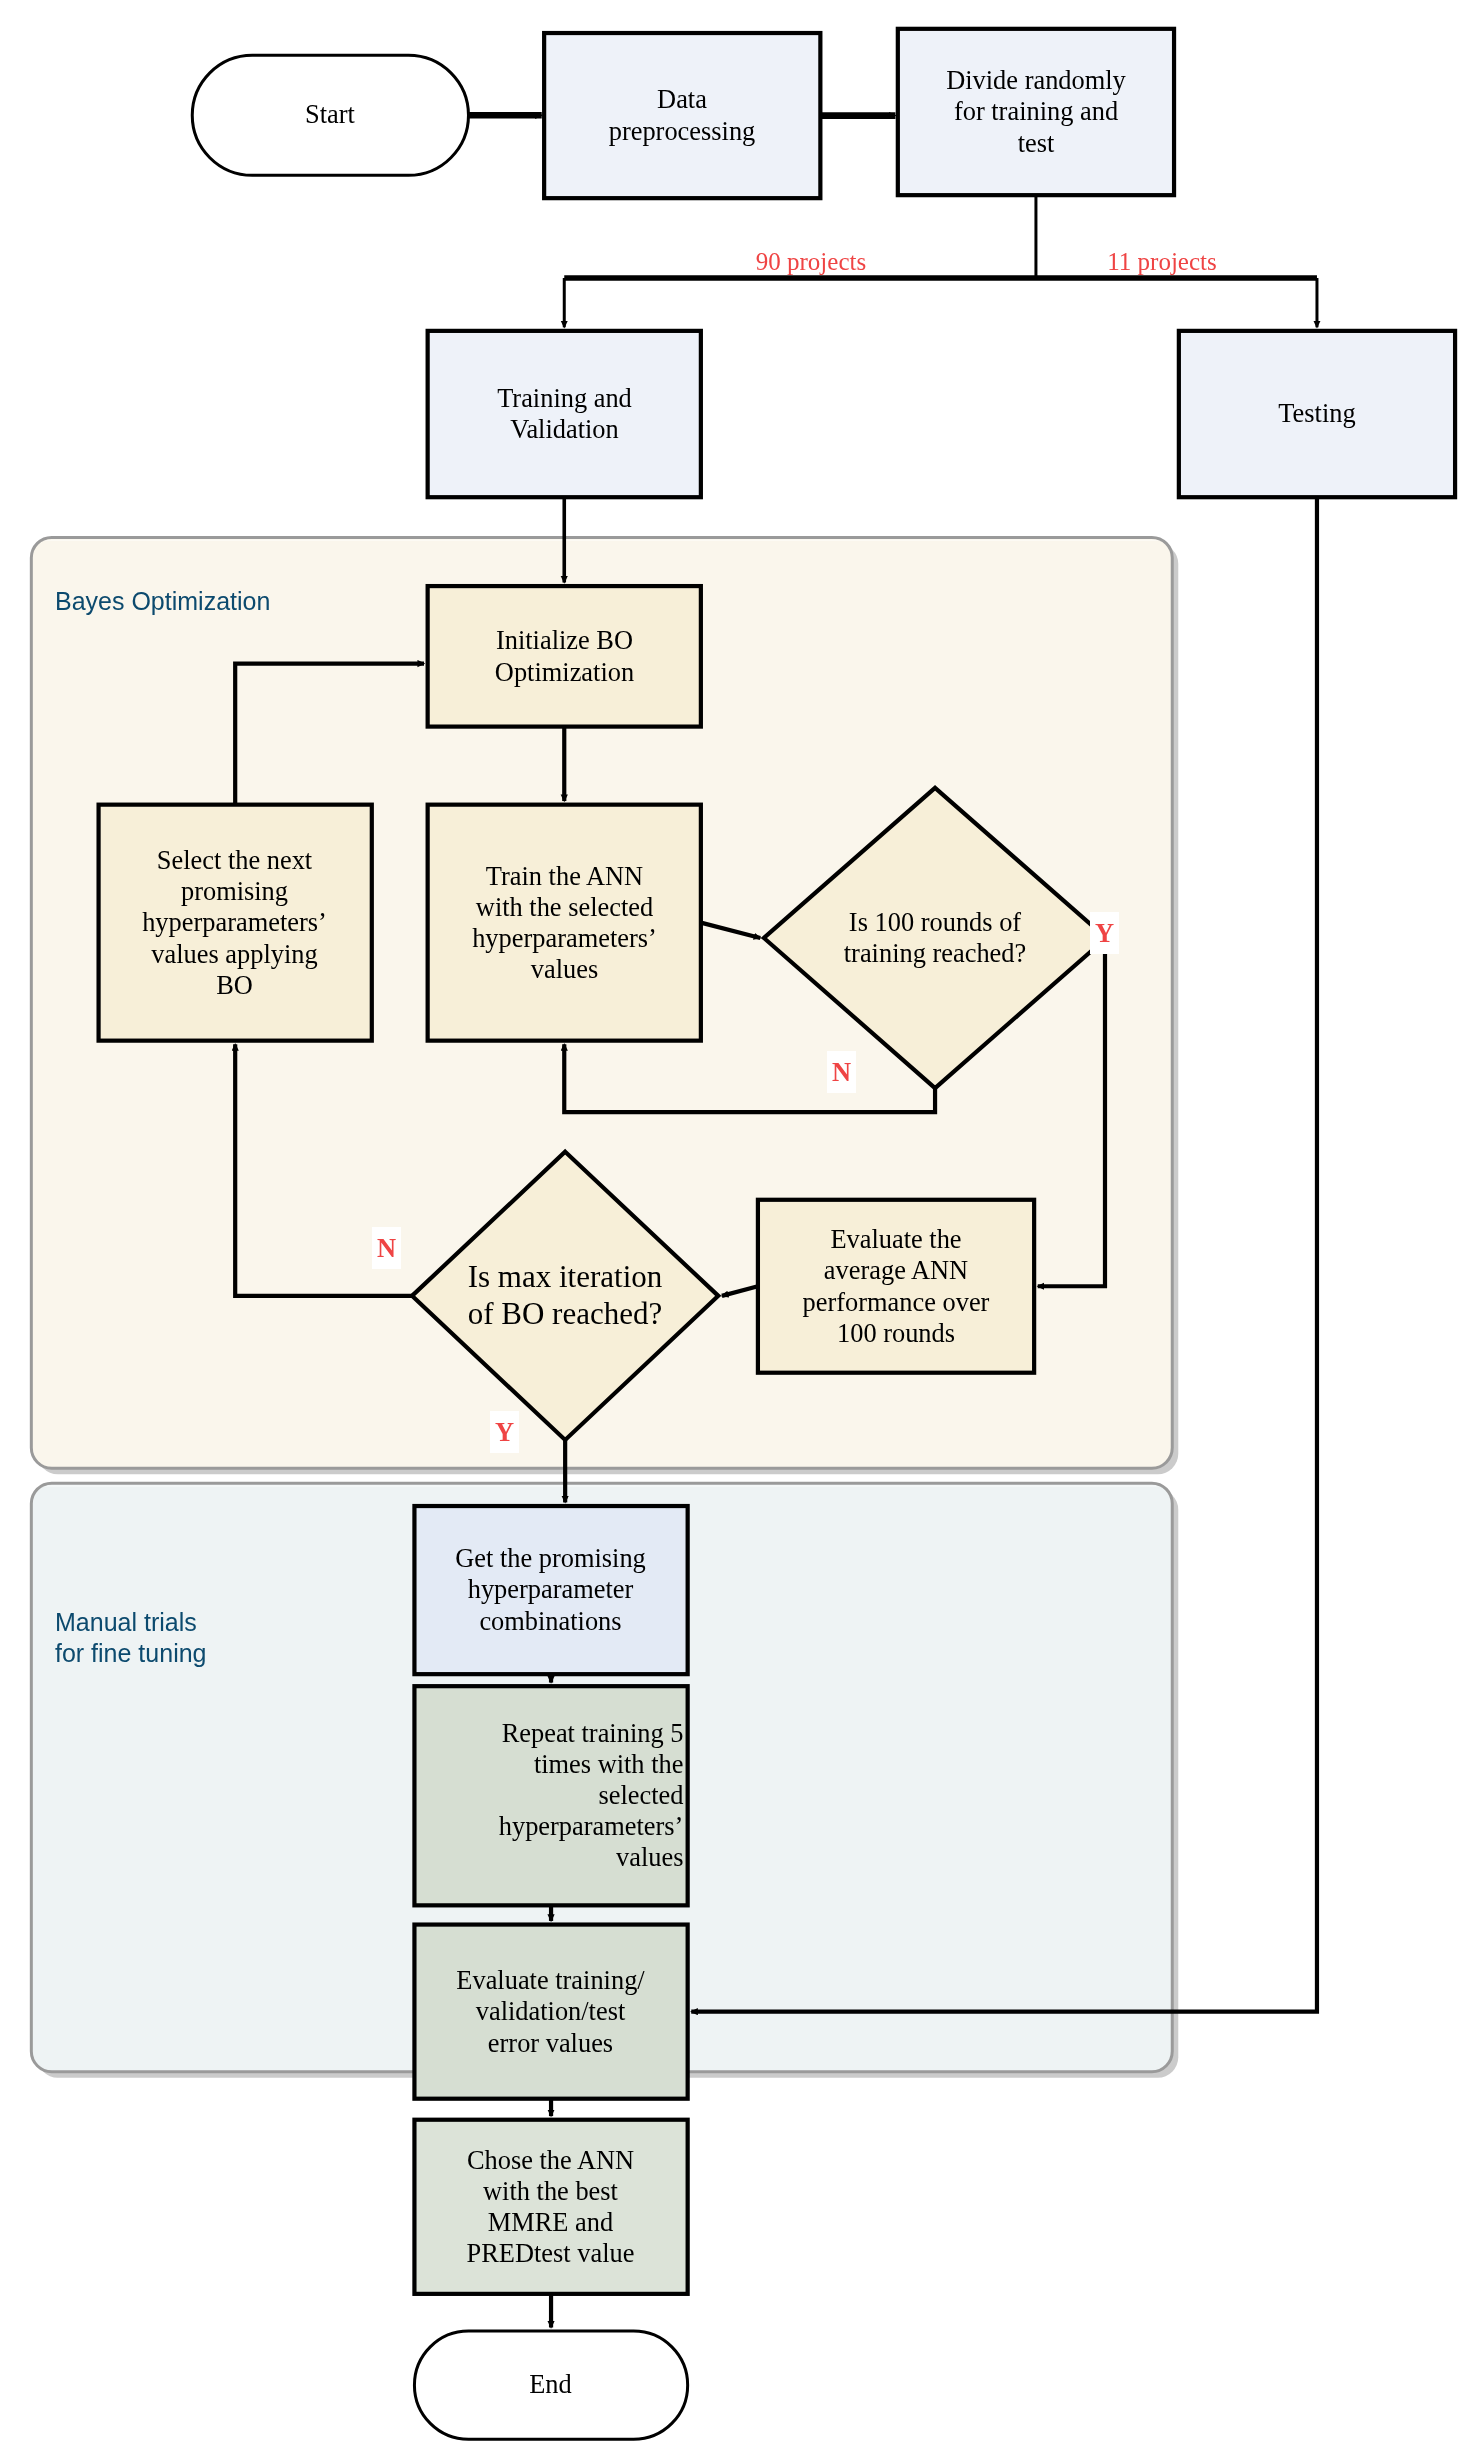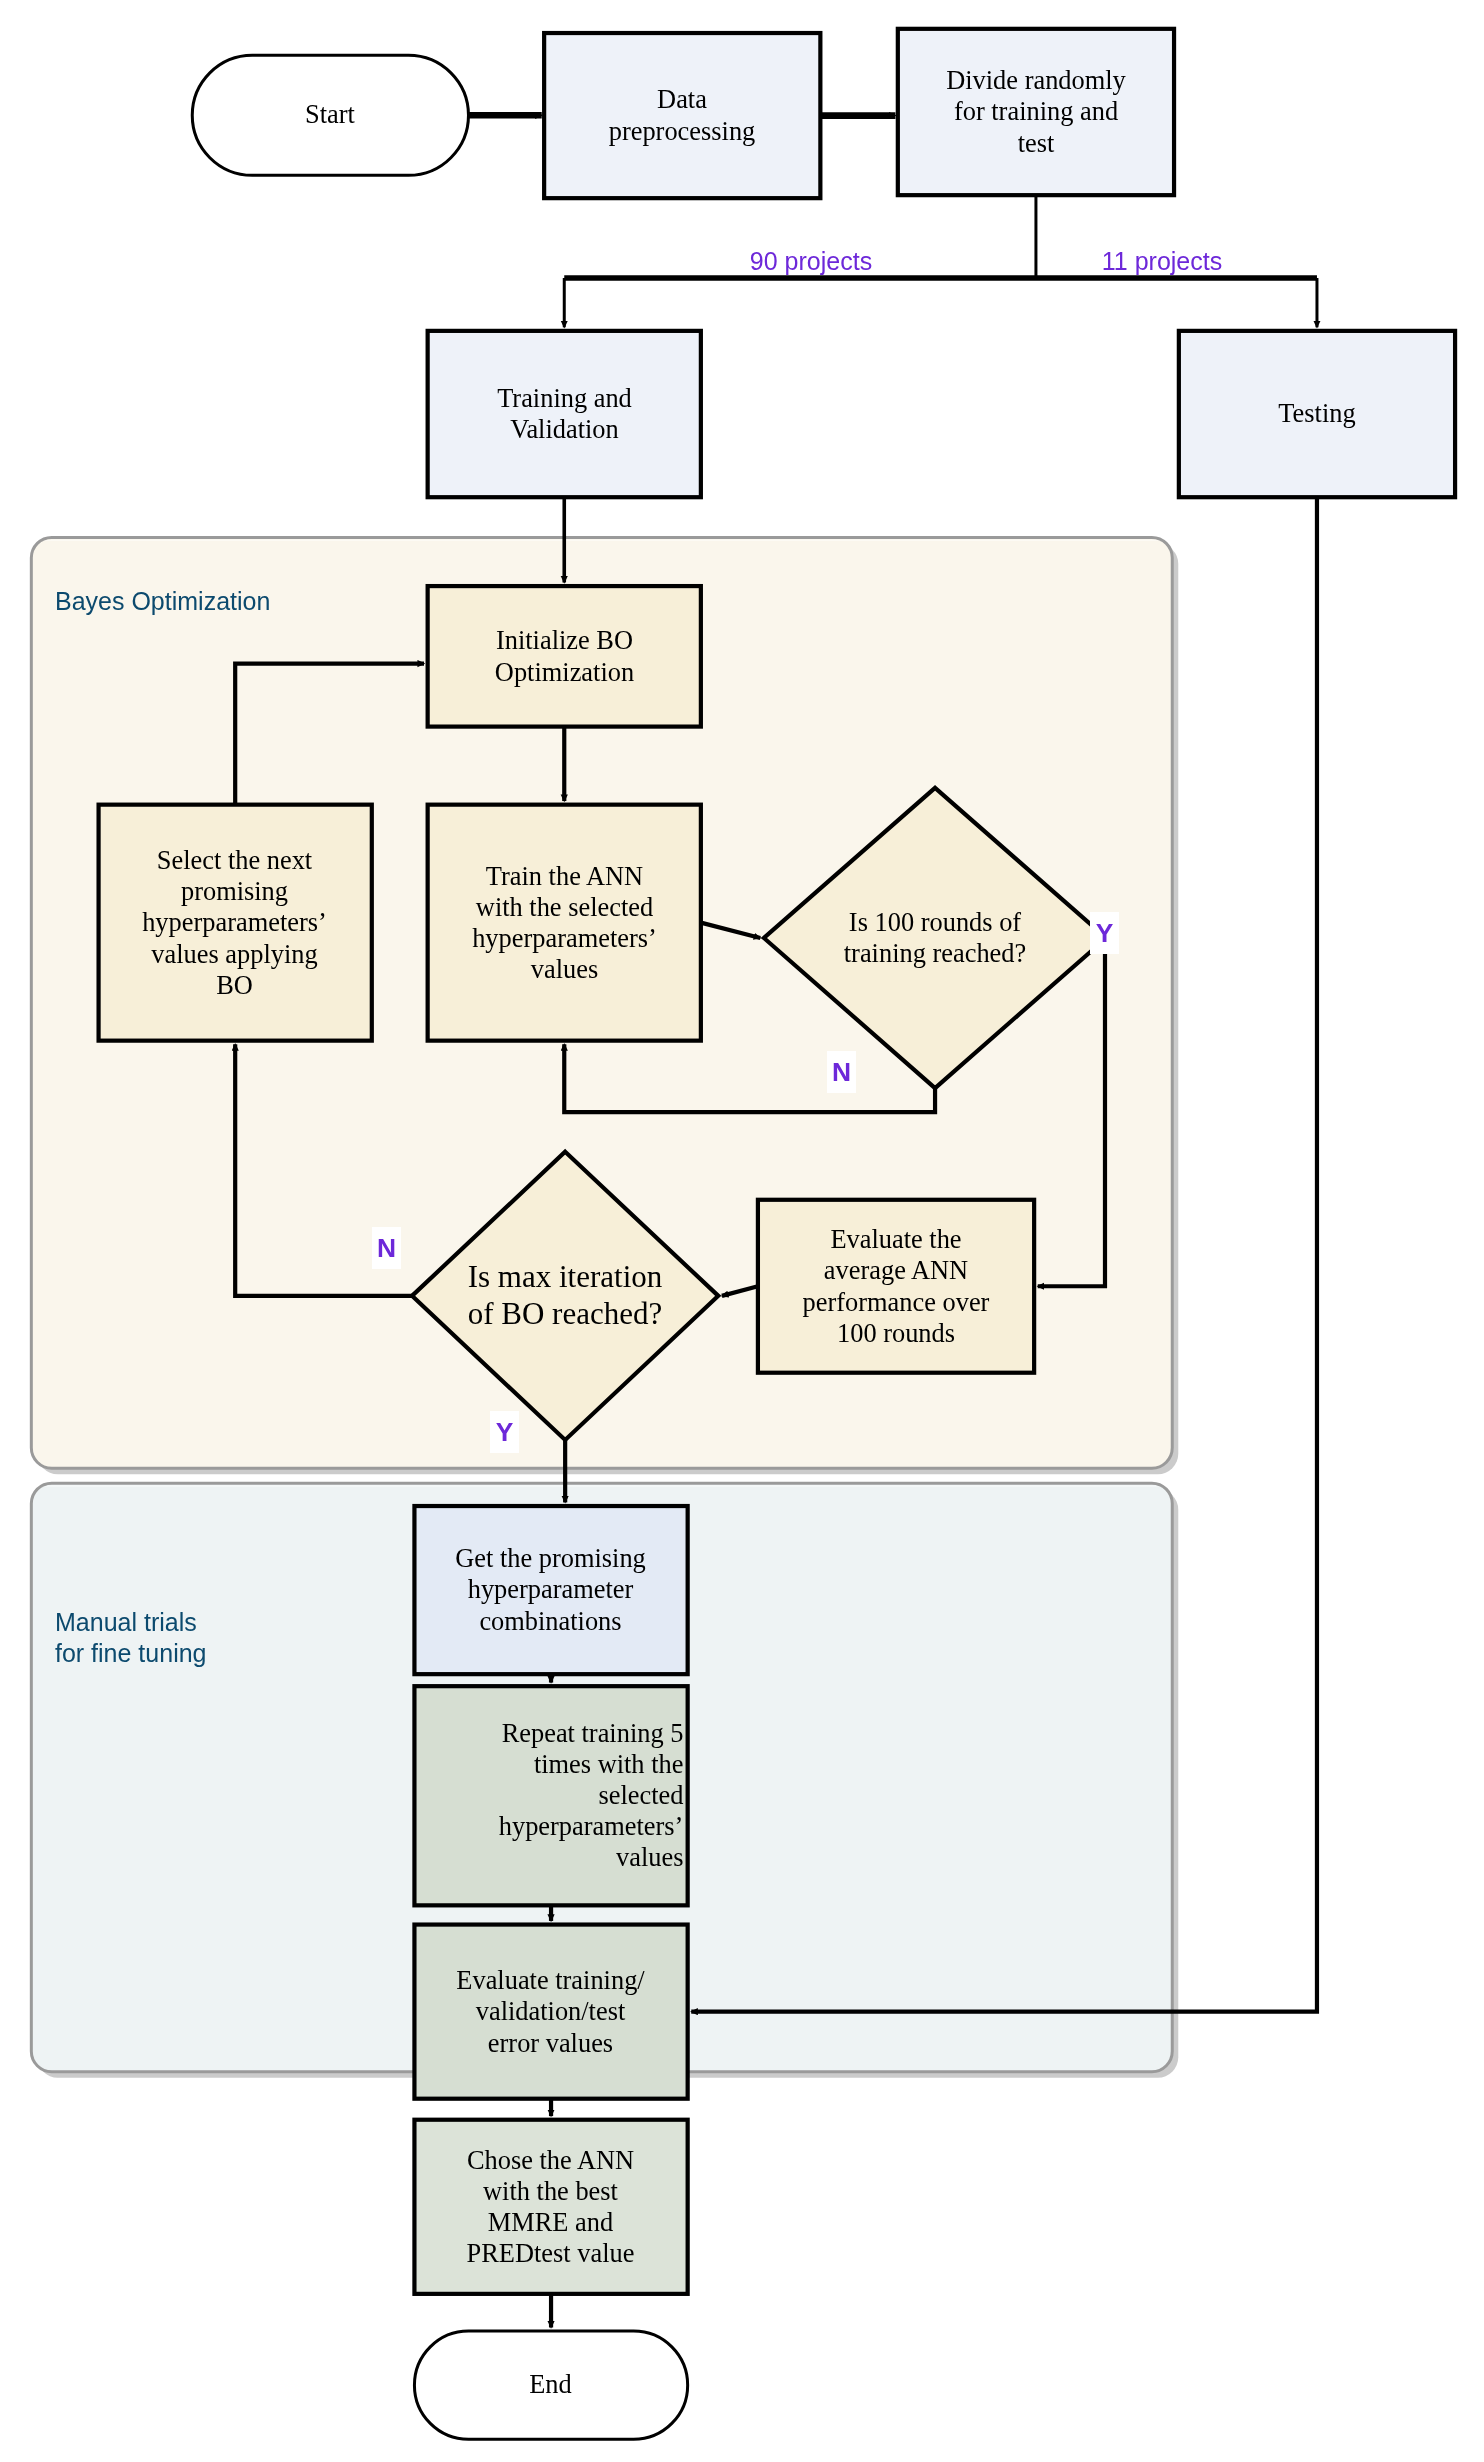--- a/index.html
+++ b/index.html
@@ -12,21 +12,21 @@
     font-family:"Liberation Serif", serif;
     pointer-events:none;
   }
   .nodeText span{display:block;width:100%;padding:0 3.6px;box-sizing:border-box;}
   .grpLabel{
     position:absolute;font-family:"Liberation Sans", sans-serif;
     color:#0c4a6e;text-align:left;line-height:1.25;
   }
   .edgeLabel{
     position:absolute;display:flex;align-items:center;justify-content:center;
-    font-family:Liberation Sans, sans-serif;color:#6d28d9;background:#ffffff;text-align:center;
+    font-family:Liberation Serif, serif;color:#ef4444;background:#ffffff;text-align:center;
   }
   .edgeLabel.bold{font-weight:bold;}
 </style>
 </head>
 <body>
 
 <div id="stage">
 
   <svg id="wires" viewBox="0 0 2471 4100" xmlns="http://www.w3.org/2000/svg">
     <defs>

